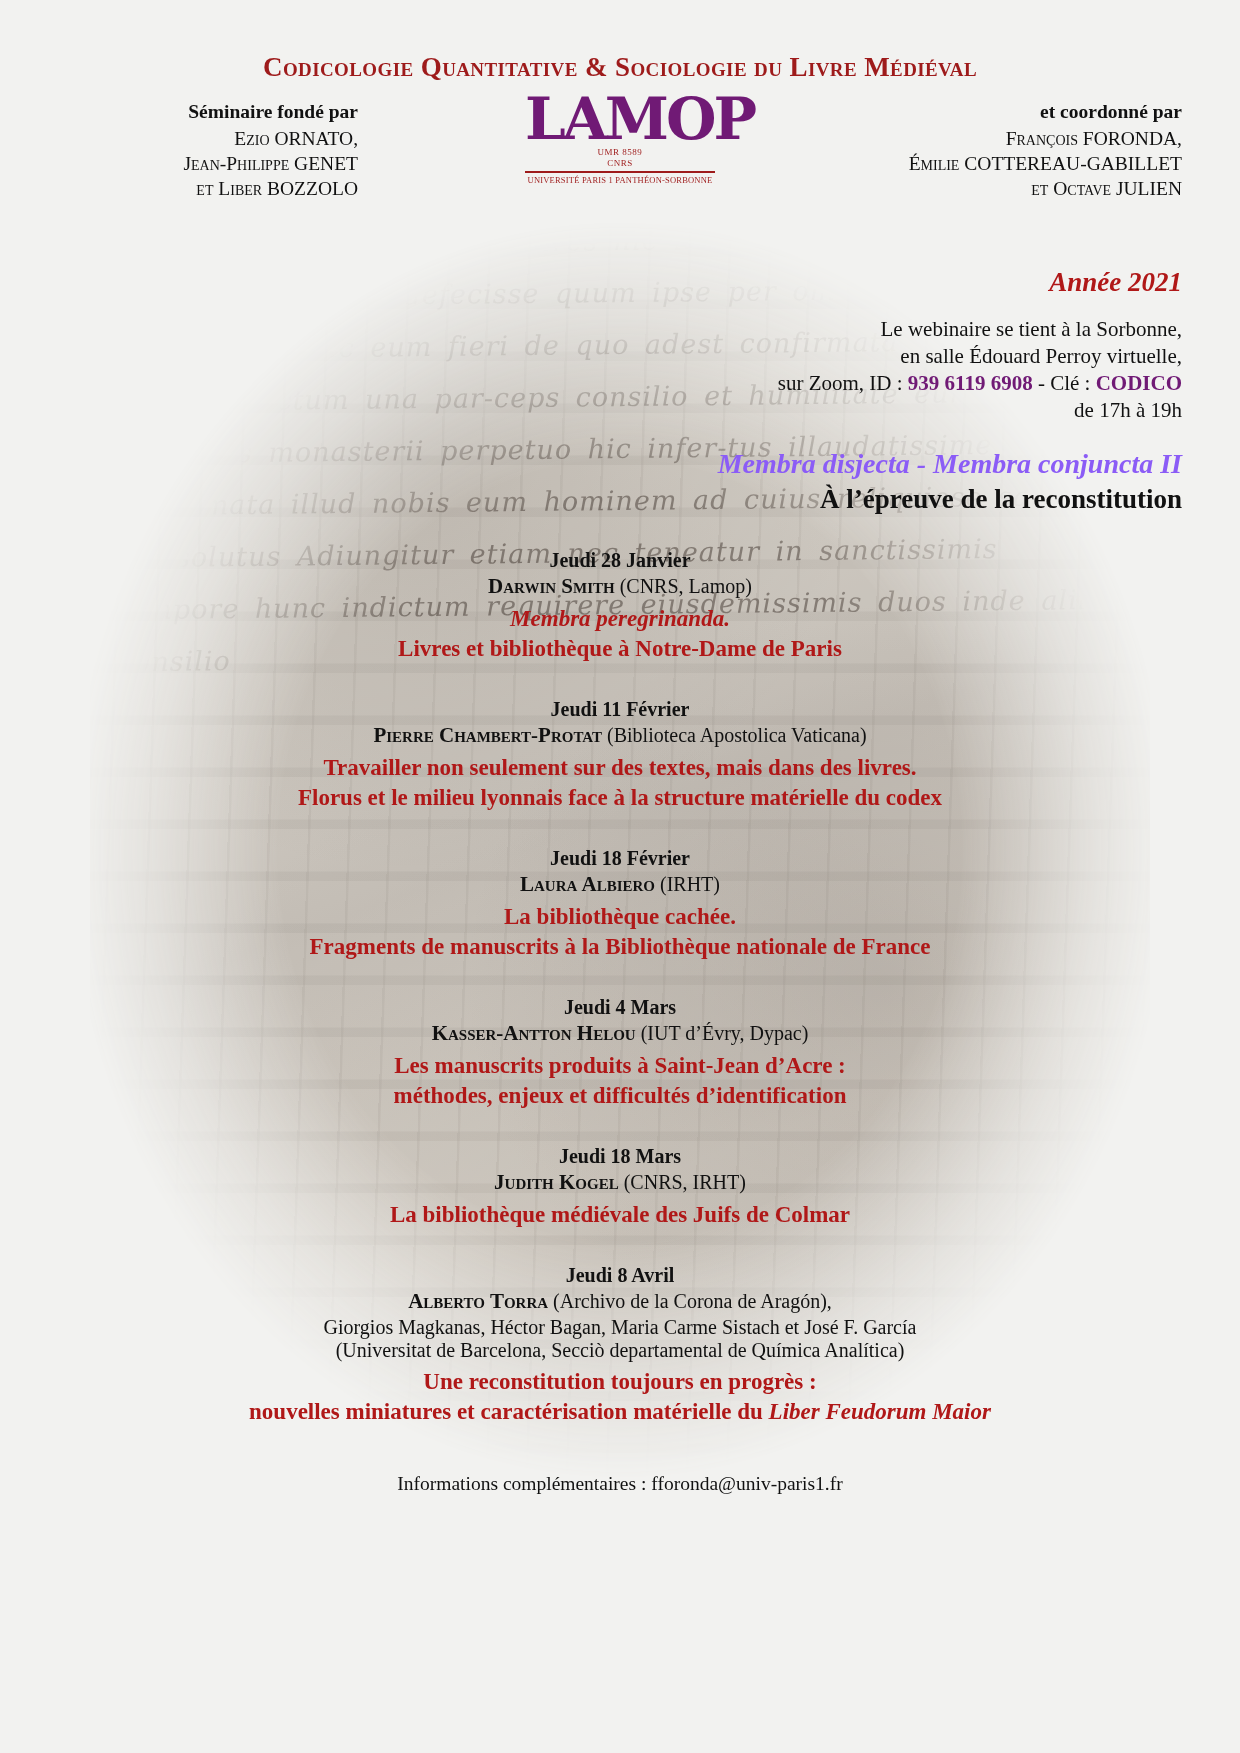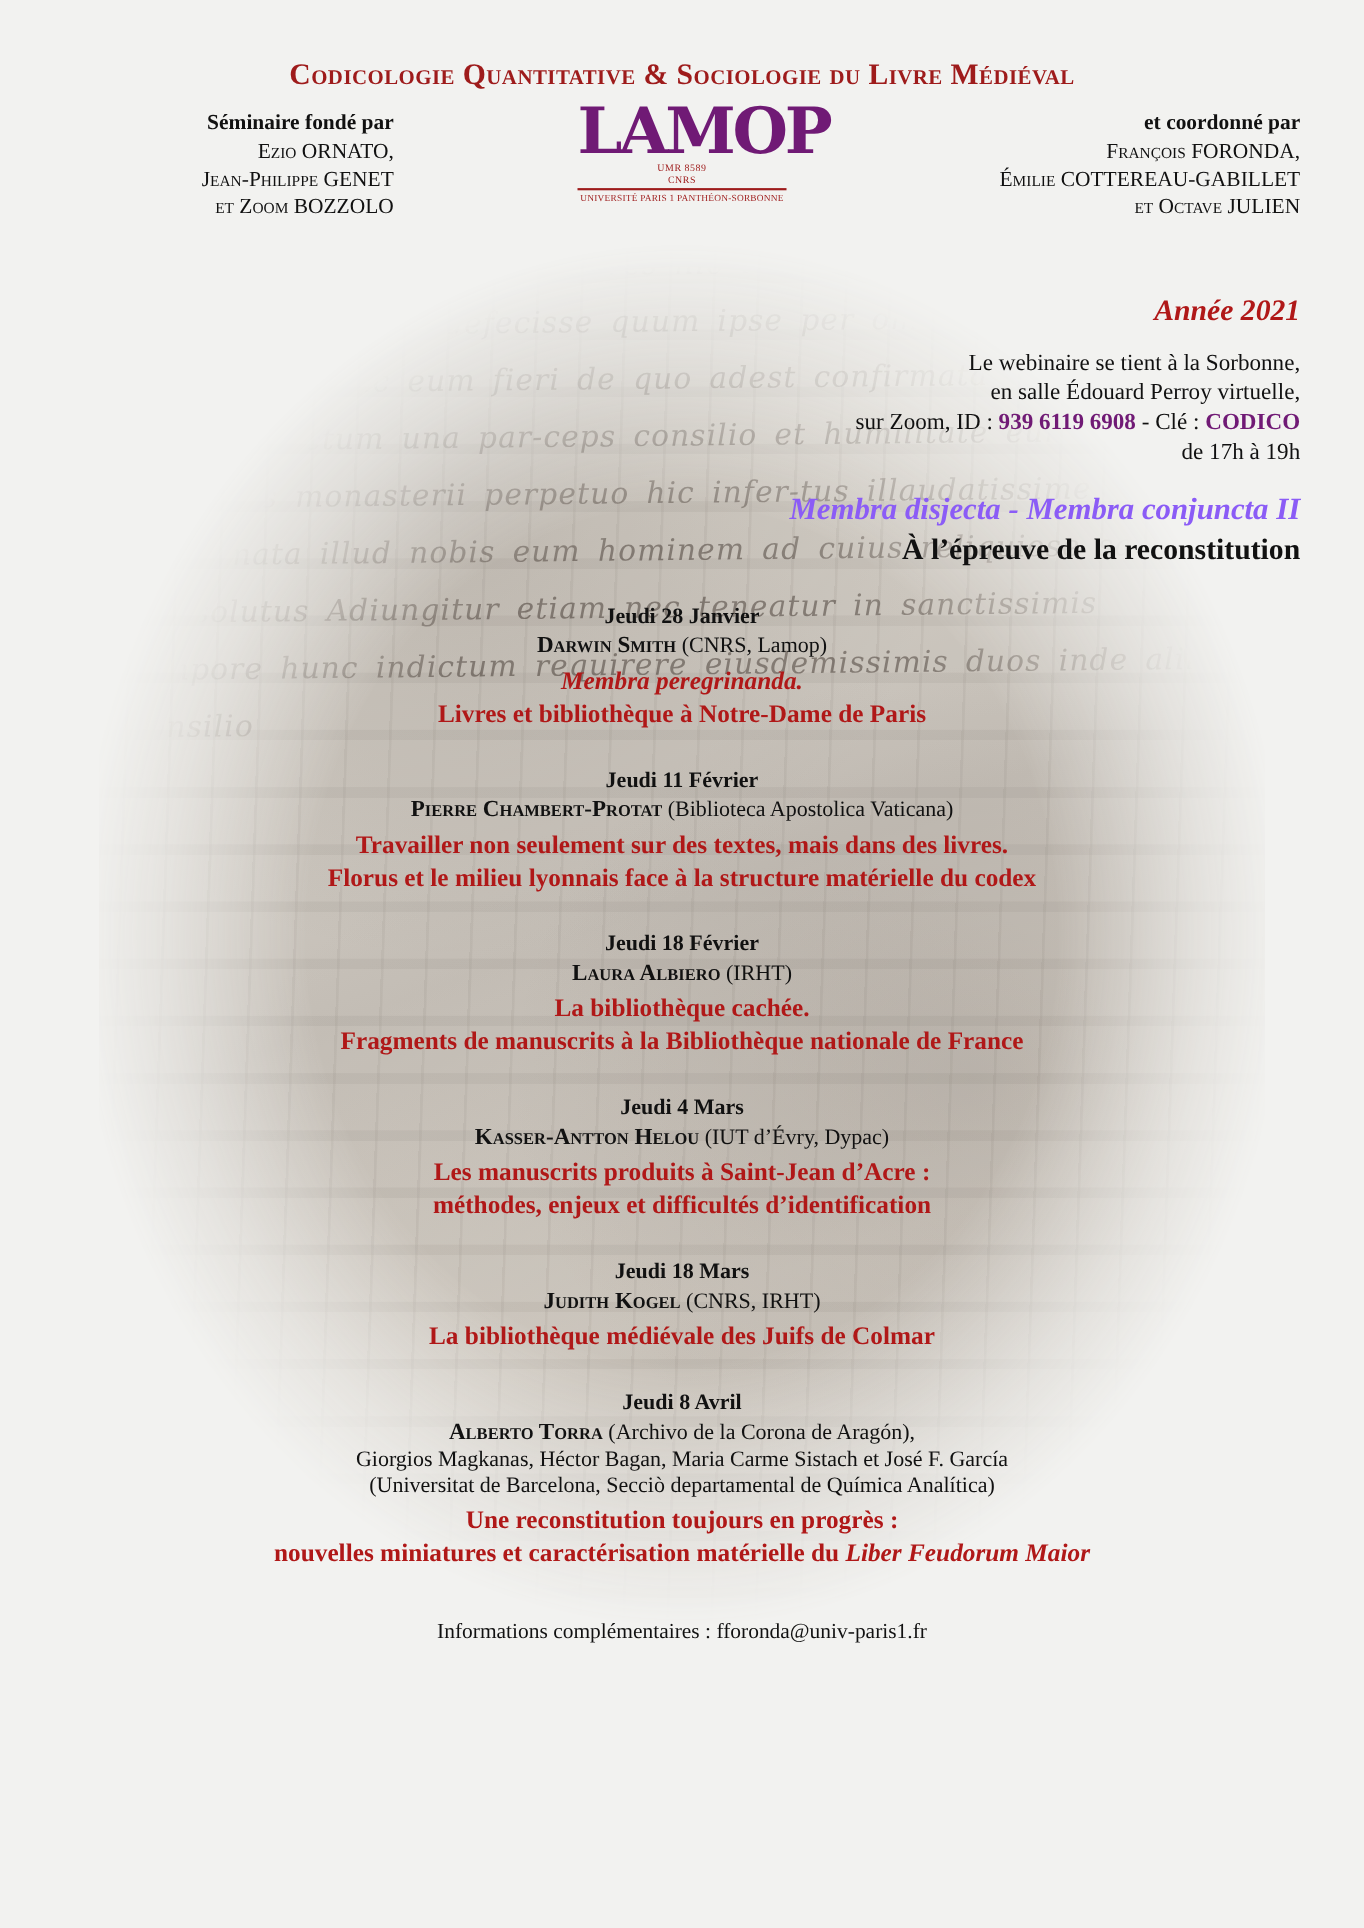--- a/index.html
+++ b/index.html
@@ -193,21 +193,21 @@
 <div class="sheet">
 
   <div class="main-title">Codicologie Quantitative &amp; Sociologie du Livre Médiéval</div>
 
   <div class="credits">
 
     <div class="credit-col left">
       <div class="lead">Séminaire fondé par</div>
       <div class="sc">Ezio ORNATO,</div>
       <div class="sc">Jean-Philippe GENET</div>
-      <div class="sc">et Zoom BOZZOLO</div>
+      <div class="sc">et Liber BOZZOLO</div>
     </div>
 
     <div class="logo-box">
       <div class="logo-lamop">LAMOP</div>
       <div class="logo-sub1">UMR 8589</div>
       <div class="logo-sub1">CNRS</div>
       <div class="logo-sub2">UNIVERSITÉ PARIS 1 PANTHÉON-SORBONNE</div>
     </div>
 
     <div class="credit-col right">

